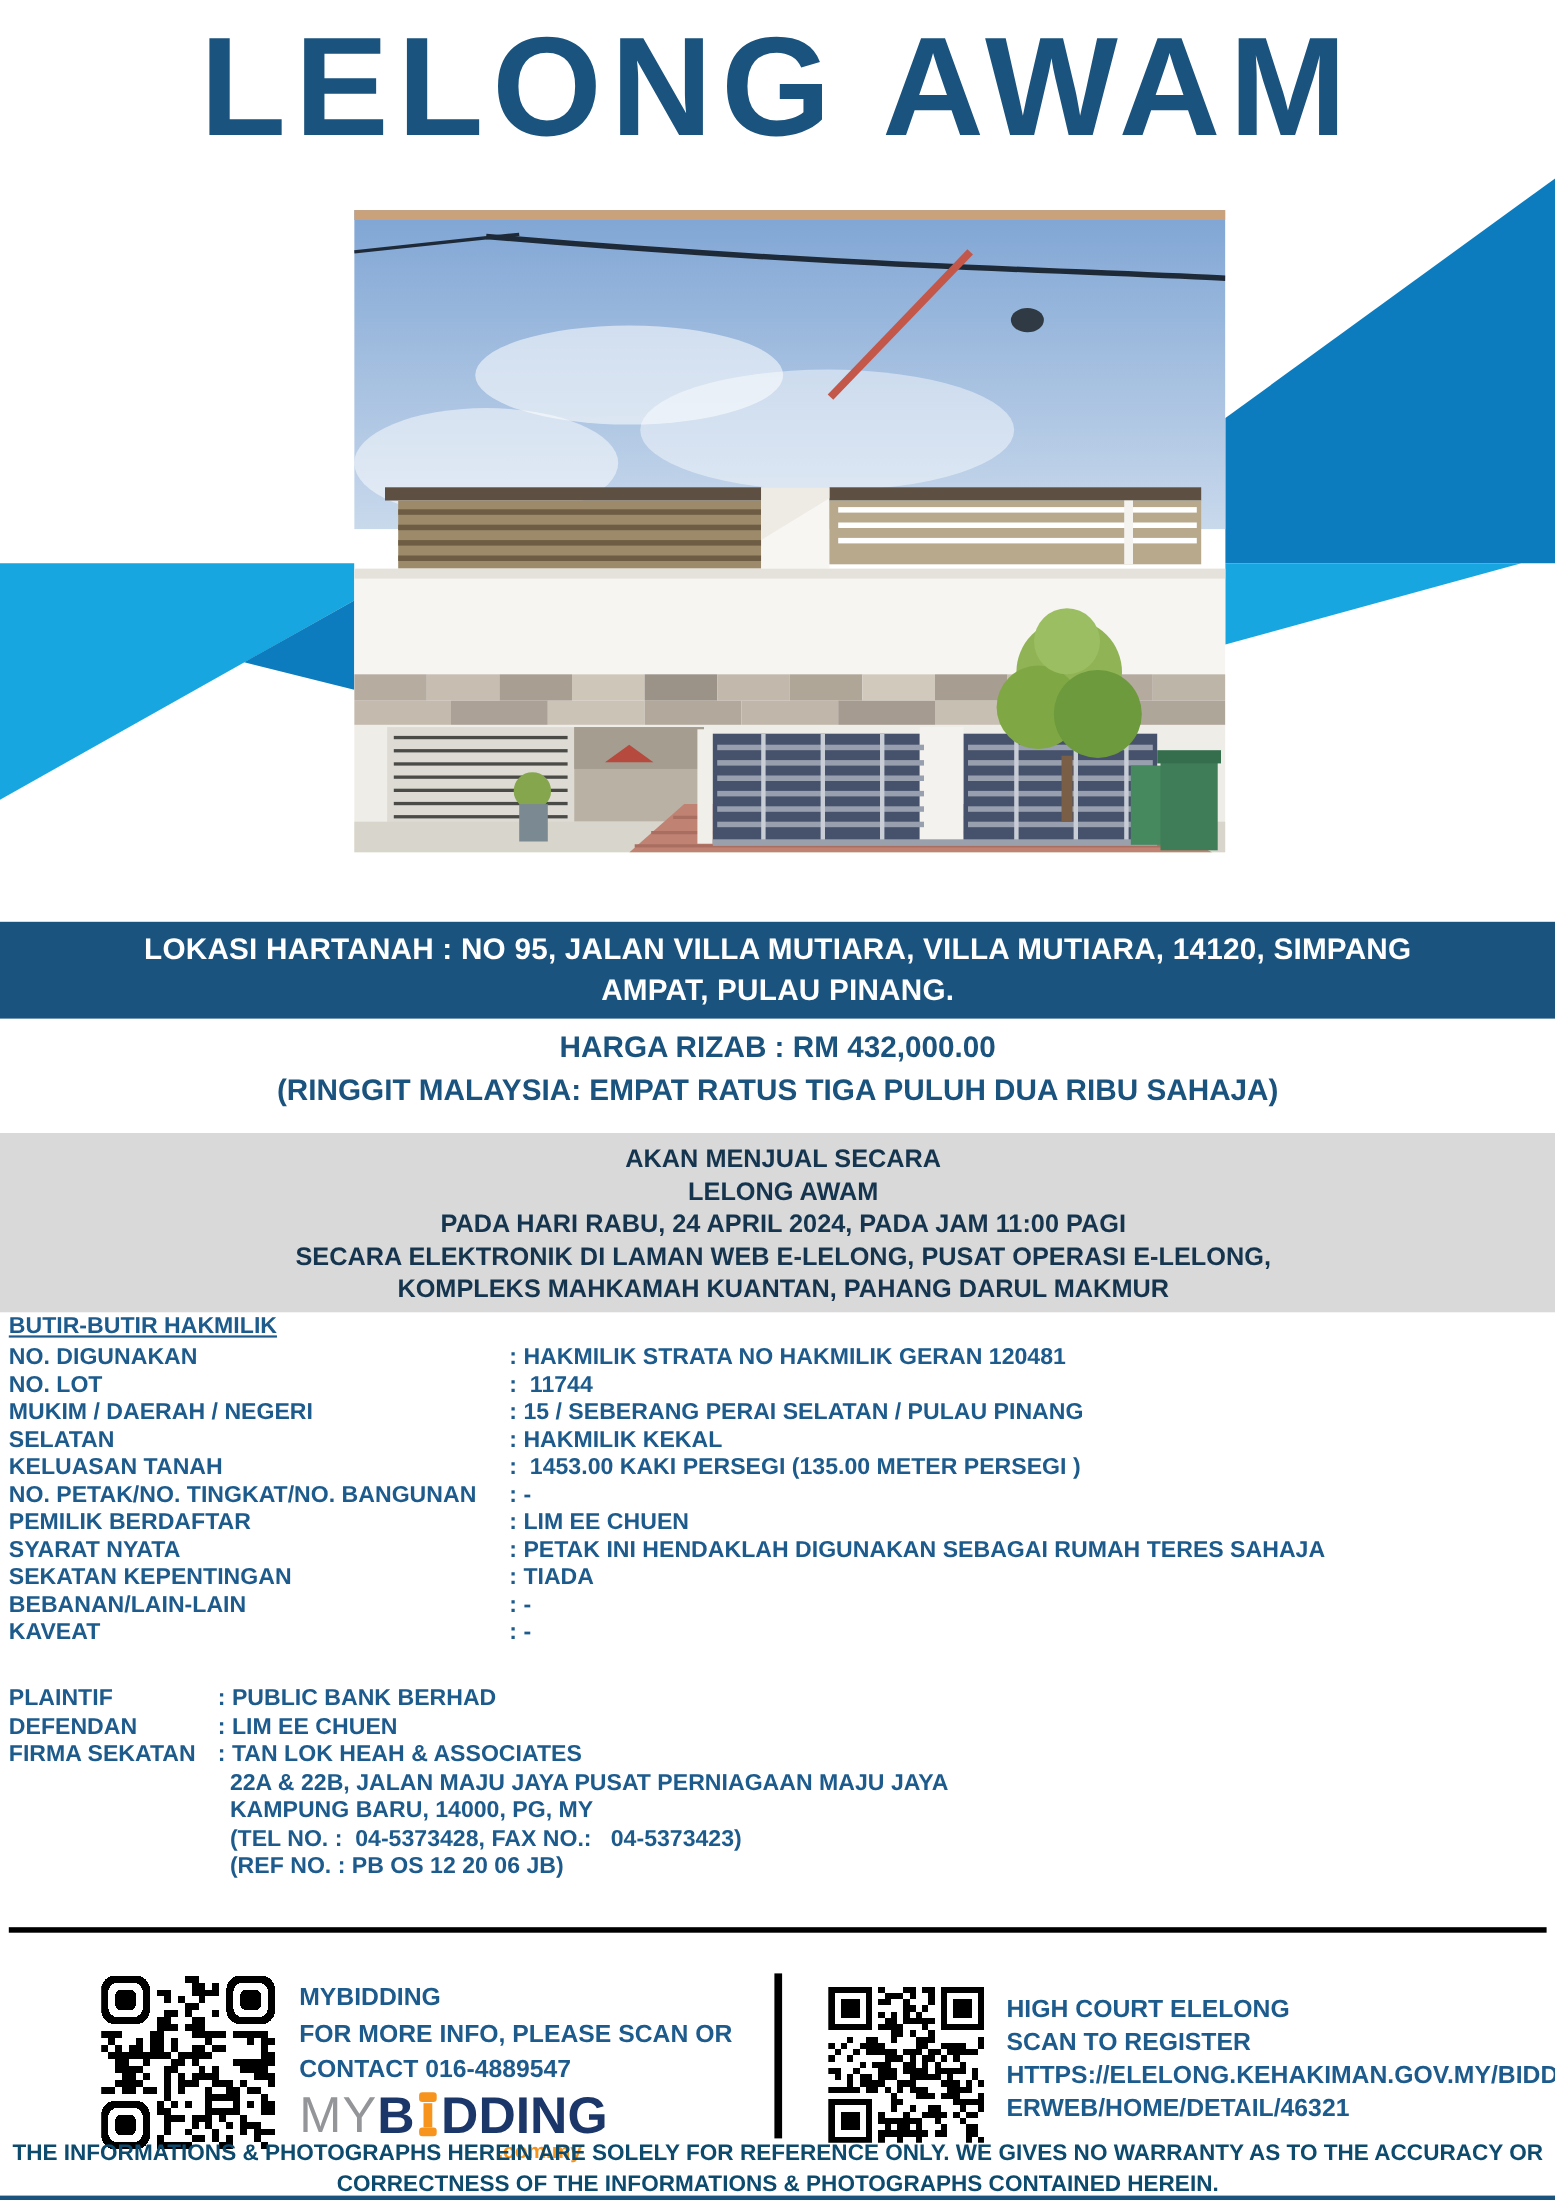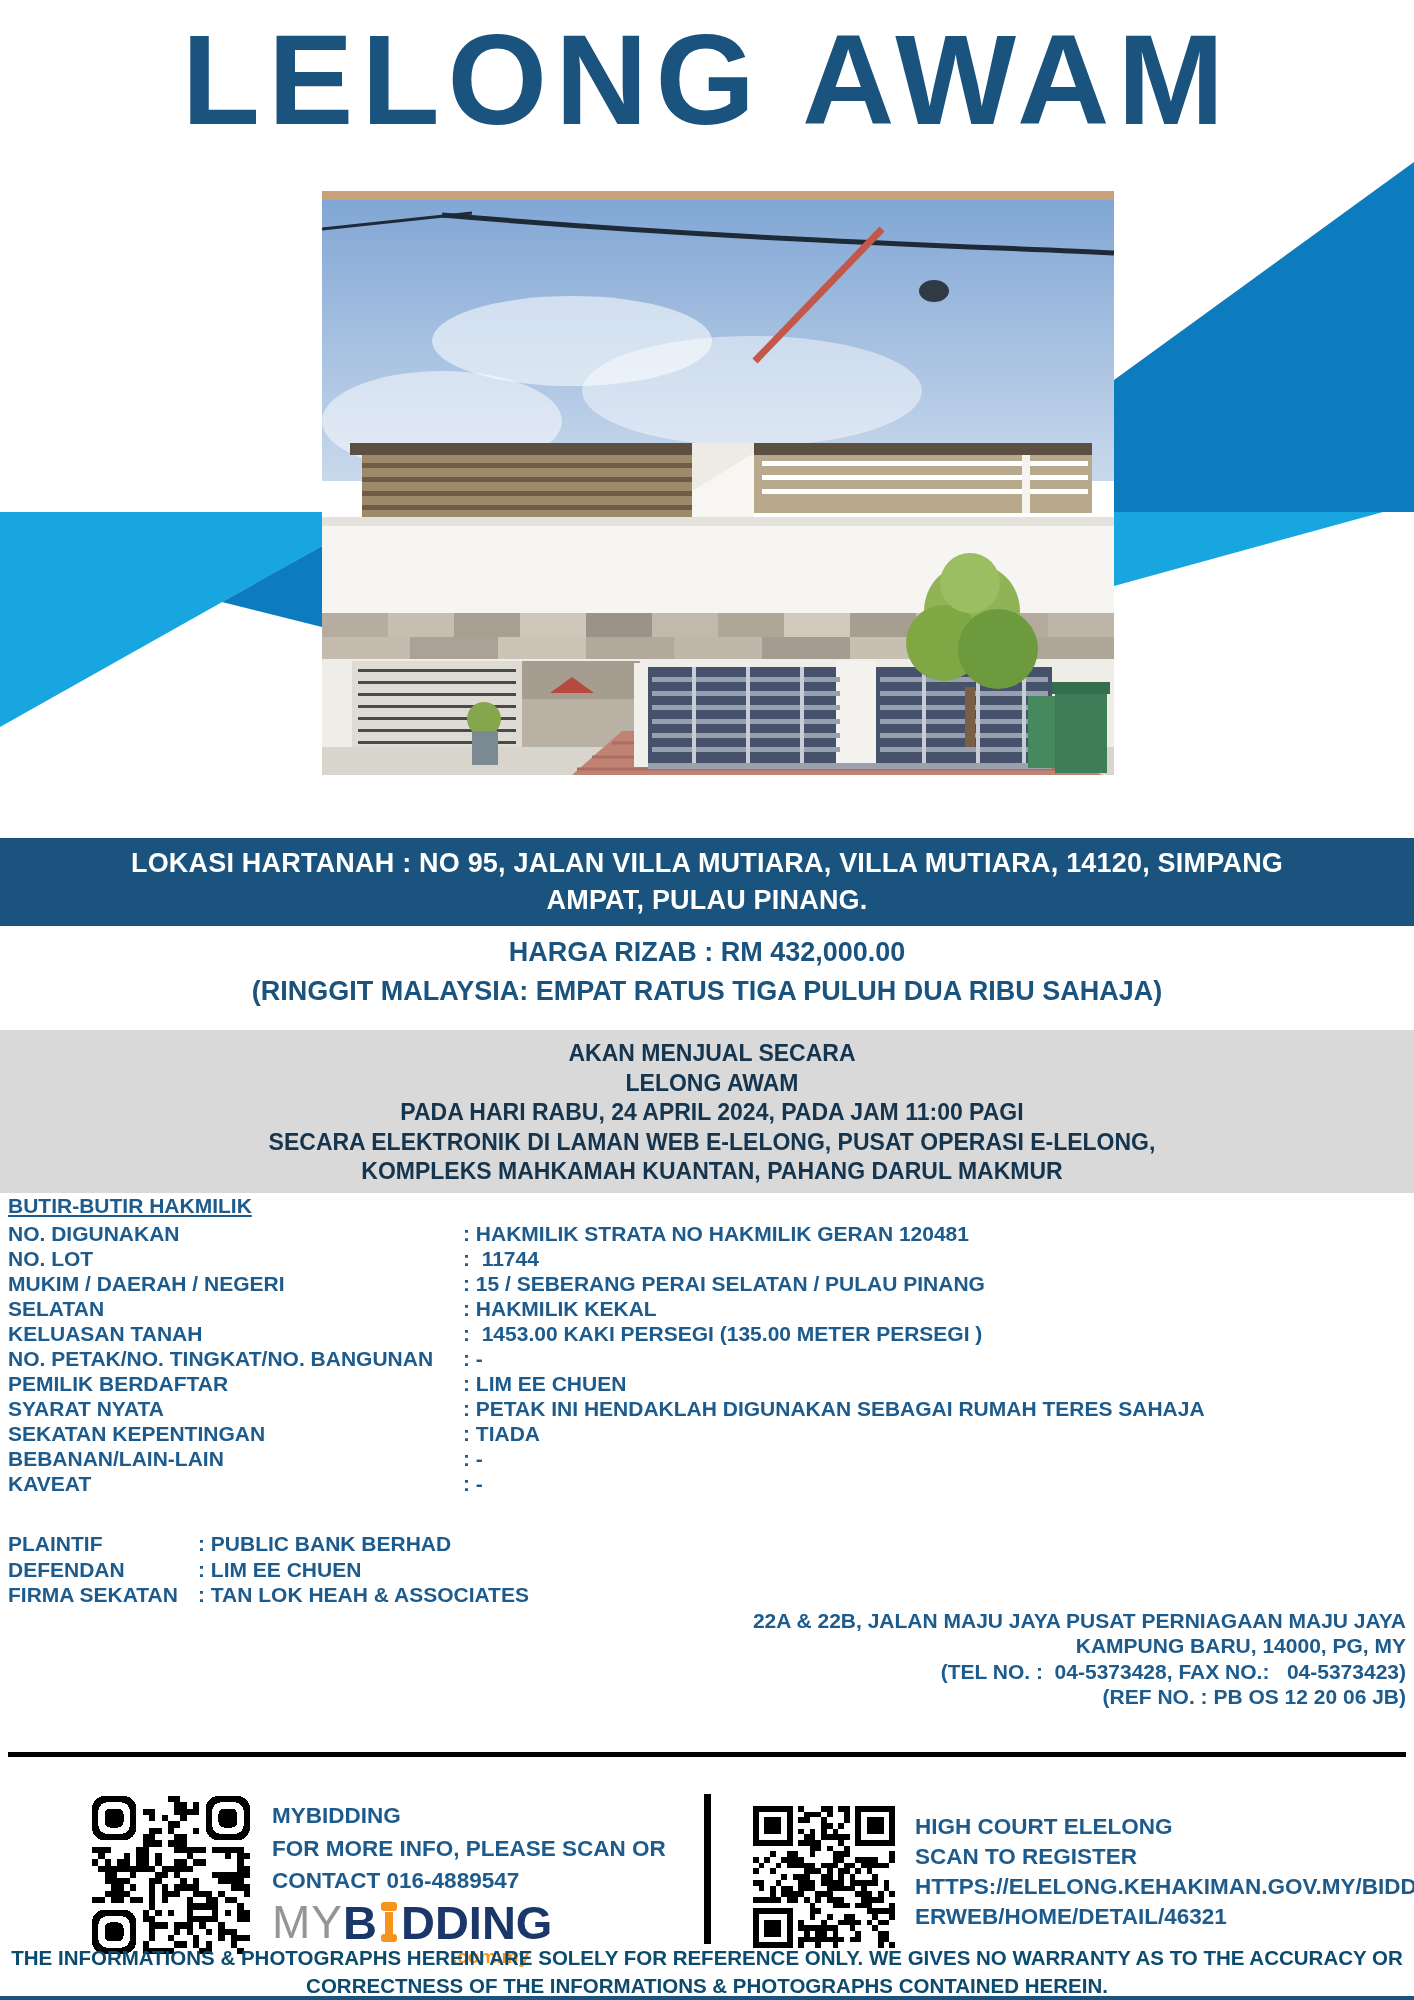--- a/index.html
+++ b/index.html
@@ -28,21 +28,21 @@
   .details{top:1194px;left:8px;width:1398px;color:#1D5B8D;font-size:21px;}
   .details-heading{font-size:21px;text-decoration:underline;line-height:24px;margin-bottom:3px;}
   .drow{display:flex;line-height:25px;}
   .dlabel{flex:0 0 455px;white-space:pre;}
   .dvalue{white-space:pre;}
 
   .parties{top:1531px;left:8px;width:1398px;color:#1D5B8D;font-size:21px;line-height:25.5px;}
   .prow{display:flex;}
   .plabel{flex:0 0 190px;white-space:pre;}
   .pvalue{white-space:pre;}
-  .pextra{padding-left:201px;white-space:pre;text-align:right;}
+  .pextra{padding-left:201px;white-space:pre;}
 
   .hrule{top:1752px;left:8px;width:1398px;height:5px;background:#000;}
   .vrule{left:704px;top:1794px;width:7px;height:150px;background:#000;}
 
   .qr{background:#fff;}
   .qr-left{left:92px;top:1796px;width:158px;height:158px;}
   .qr-right{left:753px;top:1806px;width:142px;height:142px;}
   .qr svg{width:100%;height:100%;display:block;}
 
   .caption-left{left:272px;top:1800px;color:#1D5B8D;font-size:22.5px;line-height:32.5px;}

